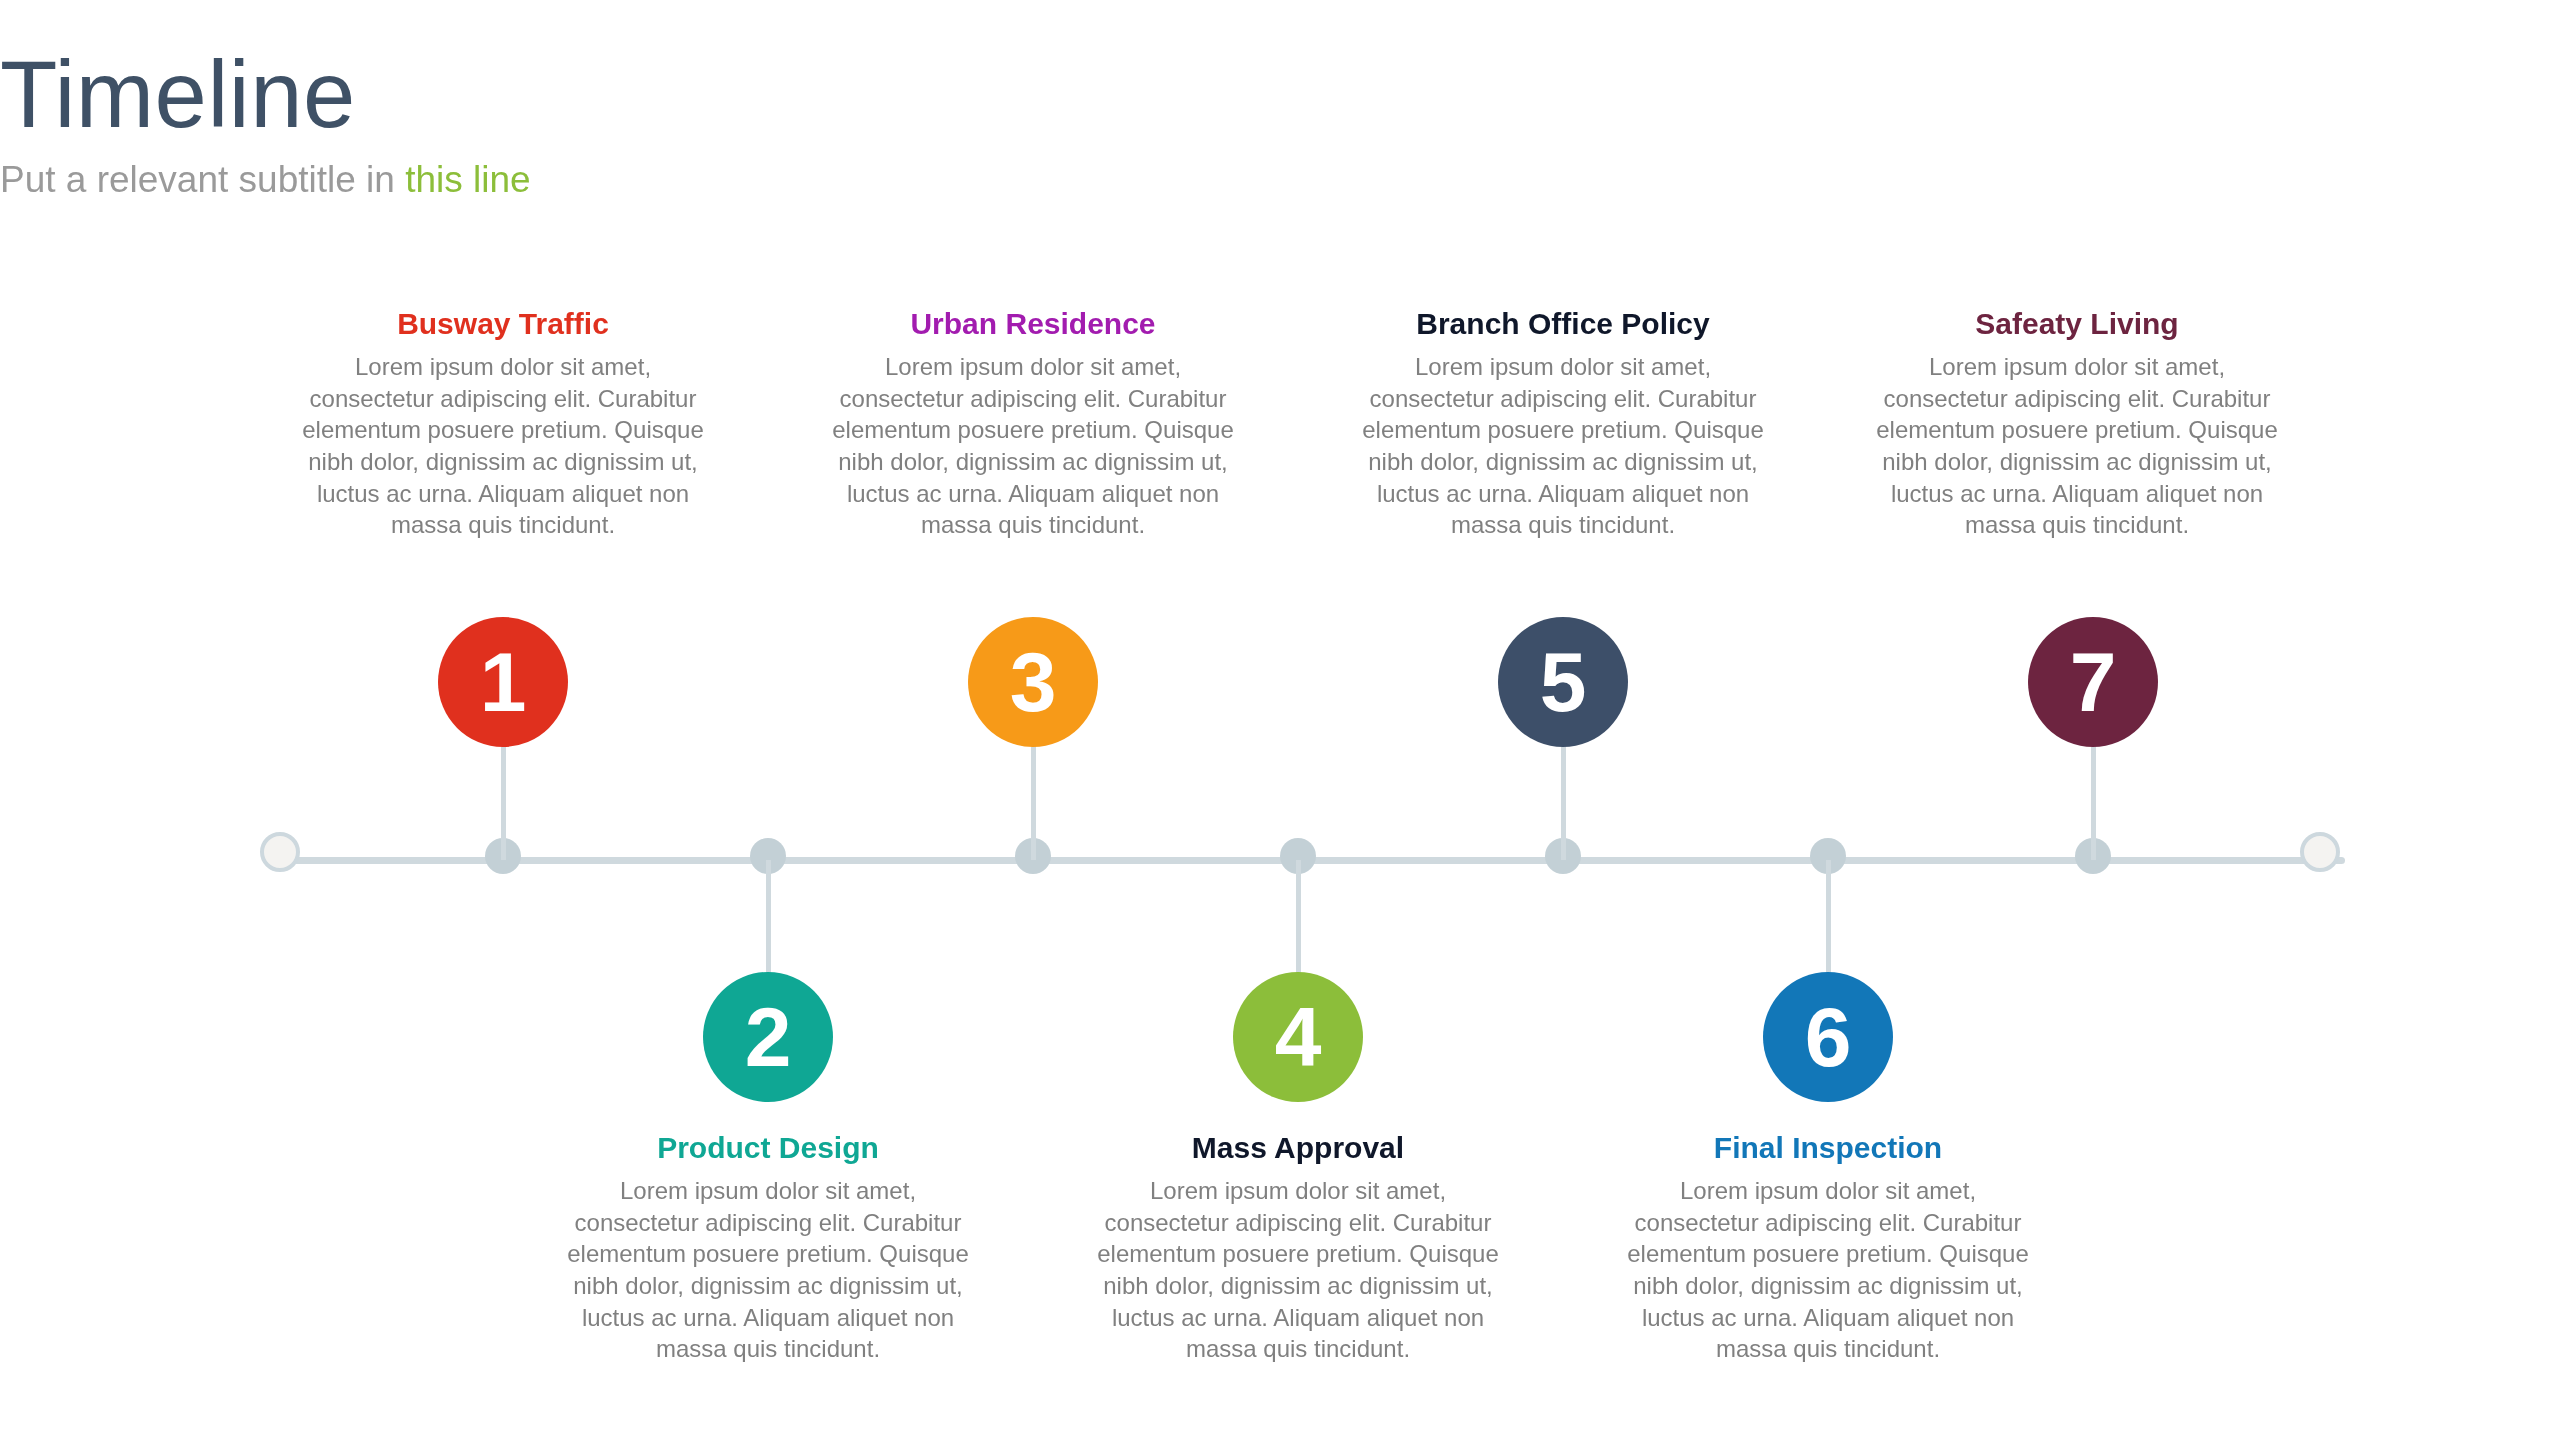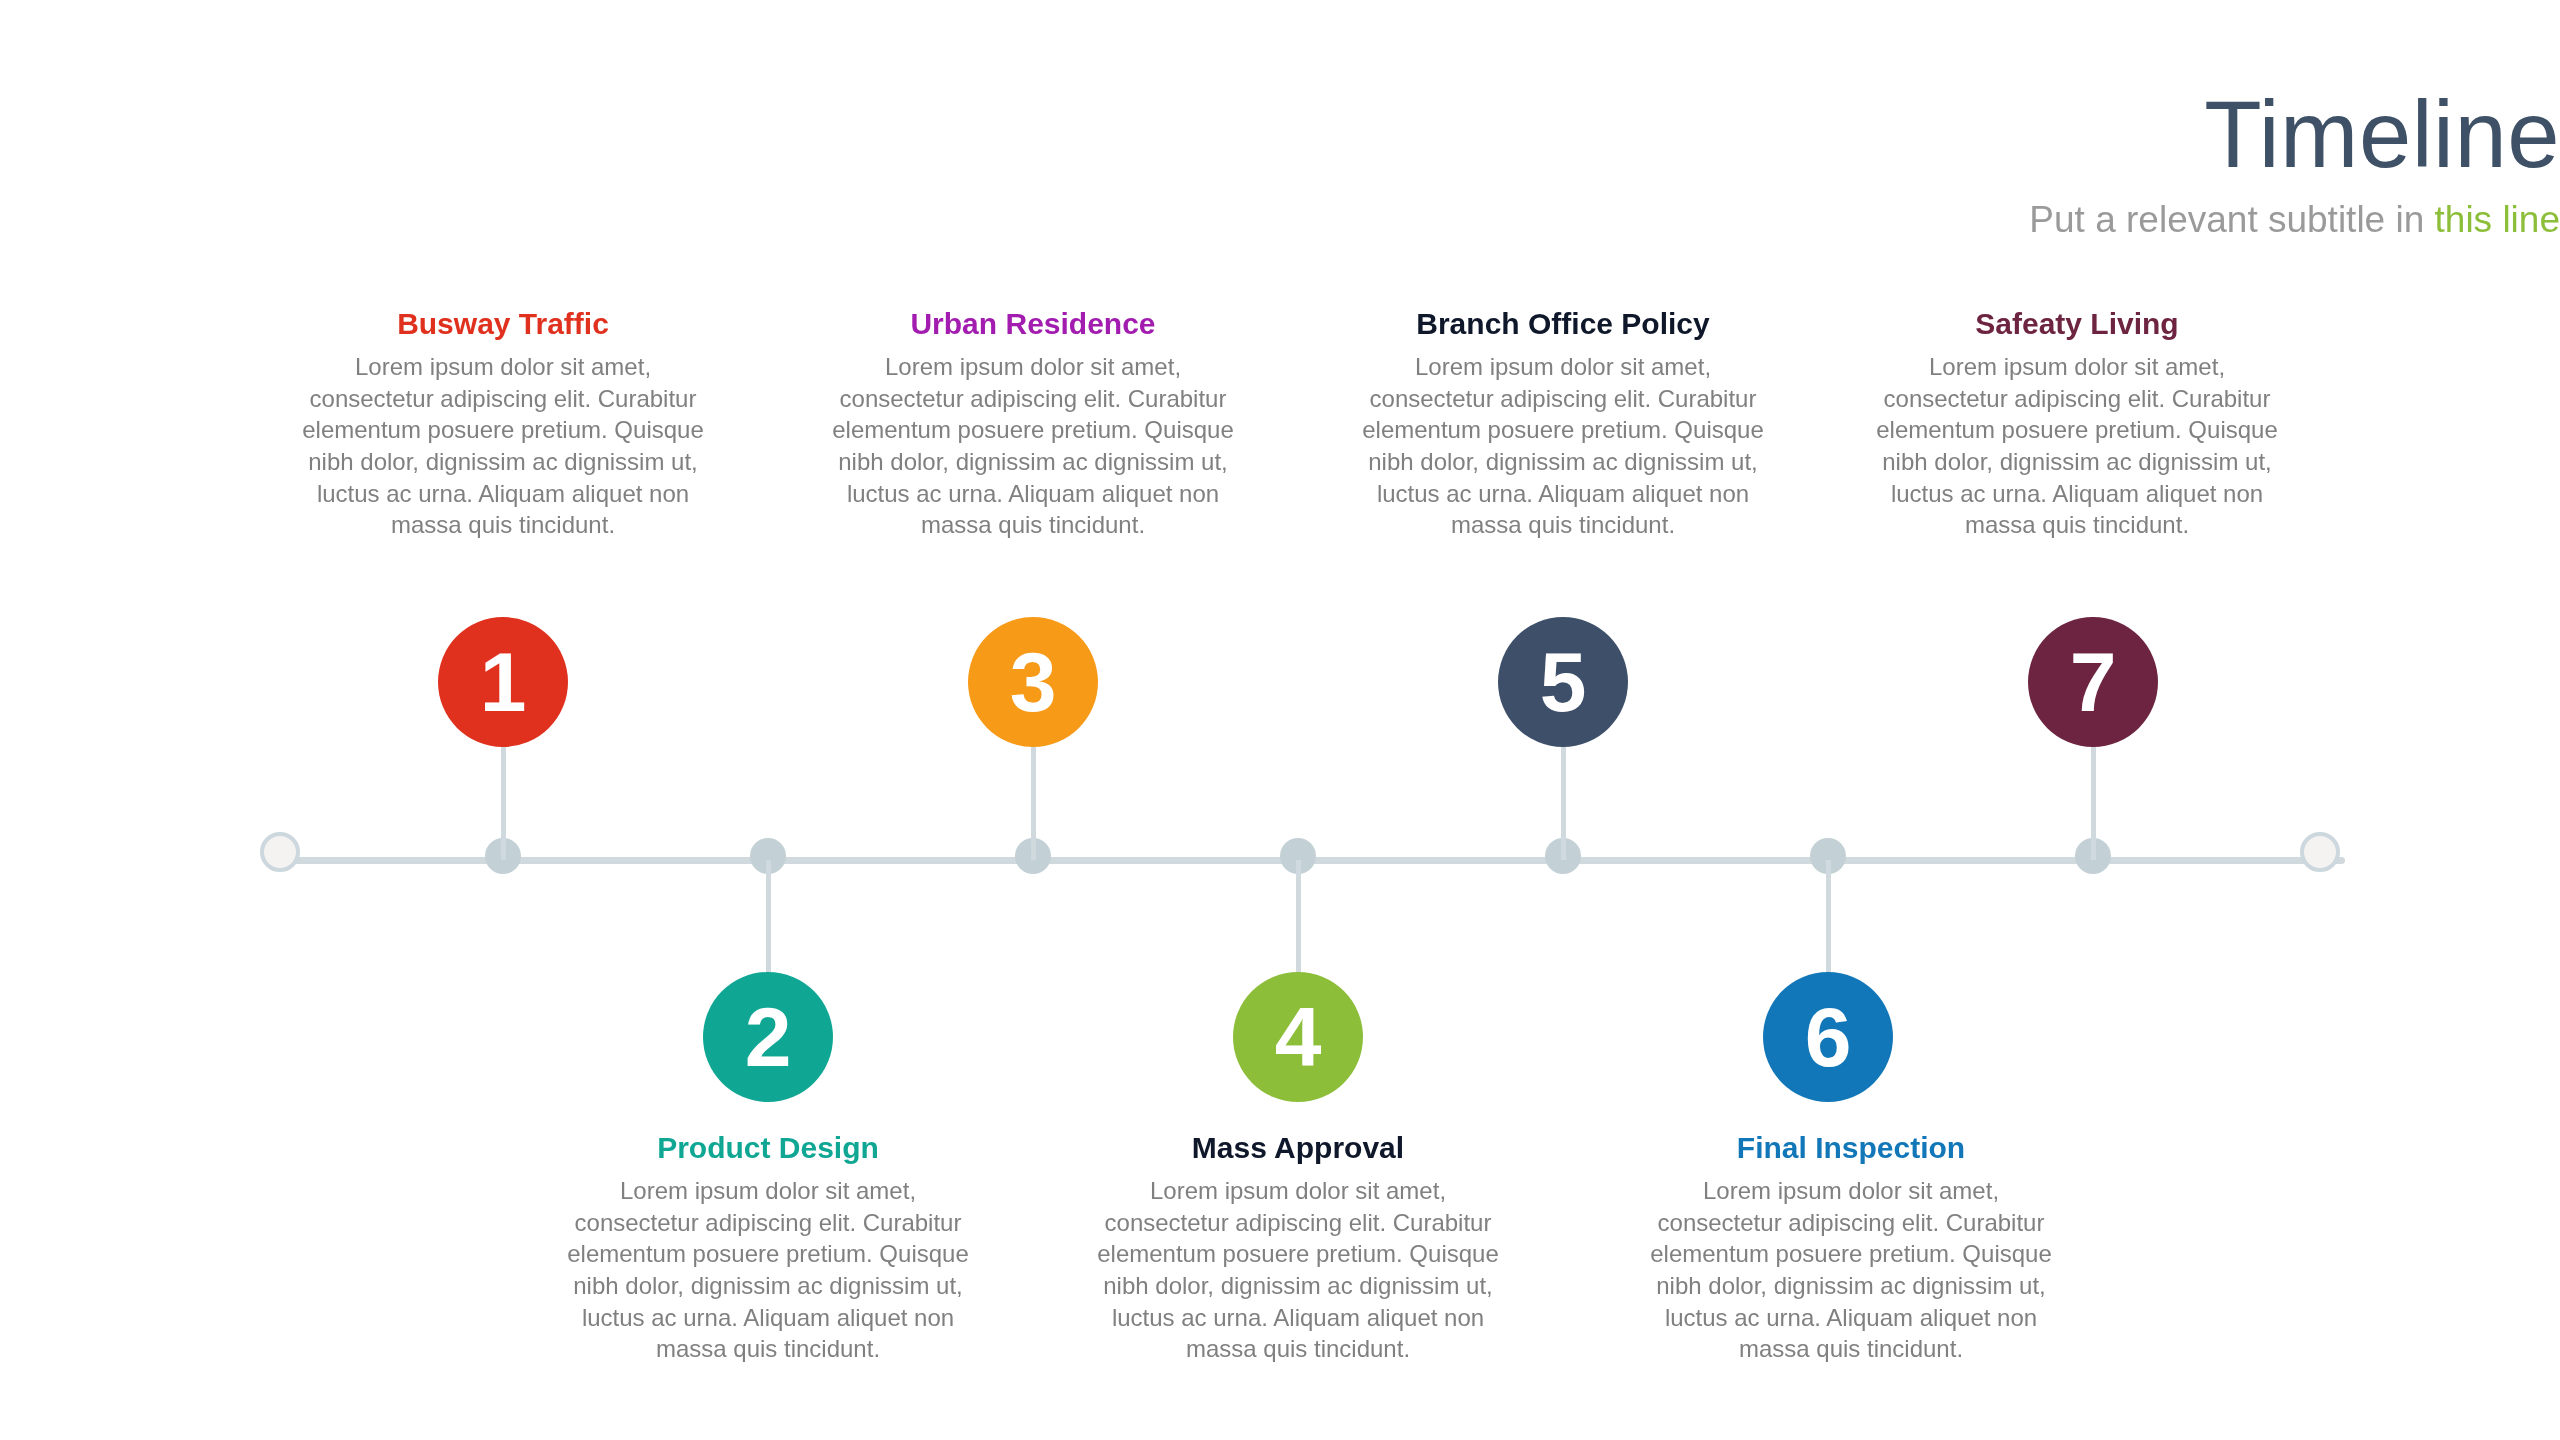--- a/index.html
+++ b/index.html
@@ -21,22 +21,21 @@
     height: 1440px;
     background: #ffffff;
   }
 
   
   .header {
     position: absolute;
     top: 44px;
     left: 0;
     width: 2560px;
-    text-align: right;
-    margin-top: 40px;
+    text-align: left;
   }
   .title {
     font-size: 94px;
     font-weight: 400;
     color: #3f5166;
     letter-spacing: 0.5px;
     line-height: 1.08;
     margin: 0;
   }
   .subtitle {
@@ -167,21 +166,21 @@
       <div class="node" style="left: 1545px; background: rgb(195, 208, 214);"></div>
       <div class="stem" style="left: 1560.5px; top: 743px; height: 117px; background: rgb(207, 217, 222);"></div>
       <div class="bubble" style="left: 1498px; top: 617px; background: rgb(61, 79, 105);">5</div>
       <div class="block" style="left: 1353px; width: 420px; top: 306px;">
         <div class="block-title" style="color: #0f172a;">Branch Office Policy</div>
         <div class="block-body">Lorem ipsum dolor sit amet, consectetur adipiscing elit. Curabitur elementum posuere pretium. Quisque nibh dolor, dignissim ac dignissim ut, luctus ac urna. Aliquam aliquet non massa quis tincidunt.</div>
       </div>
       <div class="node" style="left: 1810px; background: rgb(195, 208, 214);"></div>
       <div class="stem" style="left: 1825.5px; top: 860px; height: 116px; background: rgb(207, 217, 222);"></div>
       <div class="bubble" style="left: 1763px; top: 972px; background: rgb(18, 119, 184);">6</div>
-      <div class="block" style="left: 1618px; width: 420px; top: 1130px; margin-left: 23px;">
+      <div class="block" style="left: 1618px; width: 420px; top: 1130px;">
         <div class="block-title" style="color: rgb(18, 119, 184);">Final Inspection</div>
         <div class="block-body">Lorem ipsum dolor sit amet, consectetur adipiscing elit. Curabitur elementum posuere pretium. Quisque nibh dolor, dignissim ac dignissim ut, luctus ac urna. Aliquam aliquet non massa quis tincidunt.</div>
       </div>
       <div class="node" style="left: 2075px; background: rgb(195, 208, 214);"></div>
       <div class="stem" style="left: 2090.5px; top: 743px; height: 117px; background: rgb(207, 217, 222);"></div>
       <div class="bubble" style="left: 2028px; top: 617px; background: rgb(109, 36, 64);">7</div>
       <div class="block" style="left: 1867px; width: 420px; top: 306px;">
         <div class="block-title" style="color: rgb(109, 36, 64);">Safeaty Living</div>
         <div class="block-body">Lorem ipsum dolor sit amet, consectetur adipiscing elit. Curabitur elementum posuere pretium. Quisque nibh dolor, dignissim ac dignissim ut, luctus ac urna. Aliquam aliquet non massa quis tincidunt.</div>
       </div>

